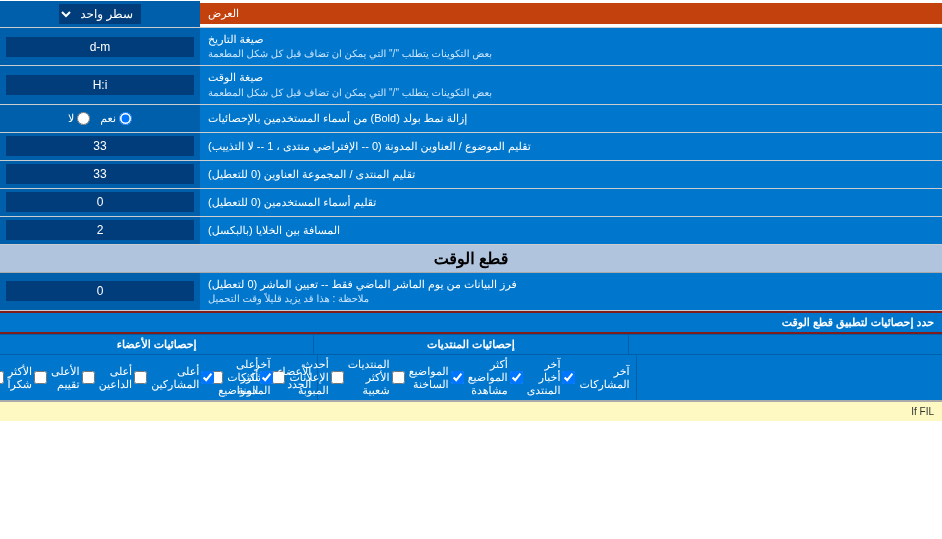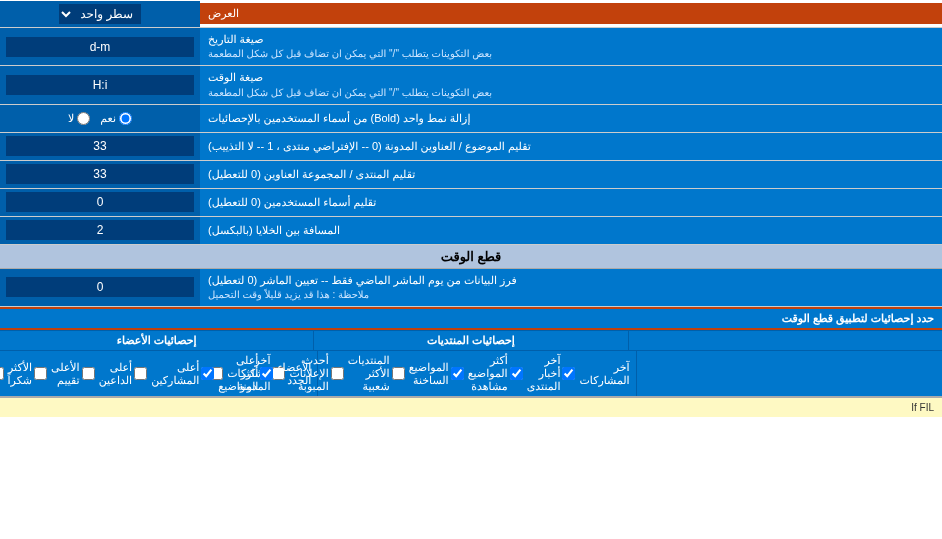--- a/index.html
+++ b/index.html
@@ -63,21 +63,21 @@
       outline: none;
       direction: ltr;
     }
 
     
     .section-header {
       background: #b0c4de;
       color: #000;
       text-align: center;
       font-weight: bold;
-      font-size: 13px;
+      font-size: 16px;
       padding: 4px;
       border-bottom: 1px solid #aaa;
     }
 
     
     .dropdown-row {
       display: flex;
       align-items: center;
       border-bottom: 1px solid #ccc;
       min-height: 28px;
@@ -133,21 +133,21 @@
       padding: 1px 0;
     }
 
     .checkbox-item input[type="checkbox"] {
       margin: 0;
     }
 
     .stats-define-row {
       display: flex;
       align-items: center;
-      background: #c2410c;
+      background: #7f1d1d;
       border-bottom: 1px solid #005faa;
       min-height: 24px;
     }
 
     .stats-define-label {
       flex: 1;
       background: #0077cc;
       color: #fff;
       padding: 3px 8px;
       text-align: right;
@@ -223,21 +223,21 @@
         <span class="sub-label">بعض التكوينات يتطلب "/" التي يمكن ان تضاف قبل كل شكل المطعمة</span>
       </div>
     </div>
     <div class="row-input">
       <input type="text" value="H:i" style="">
     </div>
   </div>
 
   <div class="row">
     <div class="row-label">
-      <span>إزالة نمط واحد (Bold) من أسماء المستخدمين بالإحصائيات</span>
+      <span>إزالة نمط بولد (Bold) من أسماء المستخدمين بالإحصائيات</span>
     </div>
     <div class="row-input" style="flex-direction: row; gap: 10px;">
       <label style="color:#fff; font-size:11px; display:flex; align-items:center; gap:3px;">
         <input type="radio" name="bold" value="yes" checked="" style="">
         <span>نعم</span>
       </label>
       <label style="color:#fff; font-size:11px; display:flex; align-items:center; gap:3px;">
         <input type="radio" name="bold" value="no" style="">
         <span>لا</span>
       </label>

